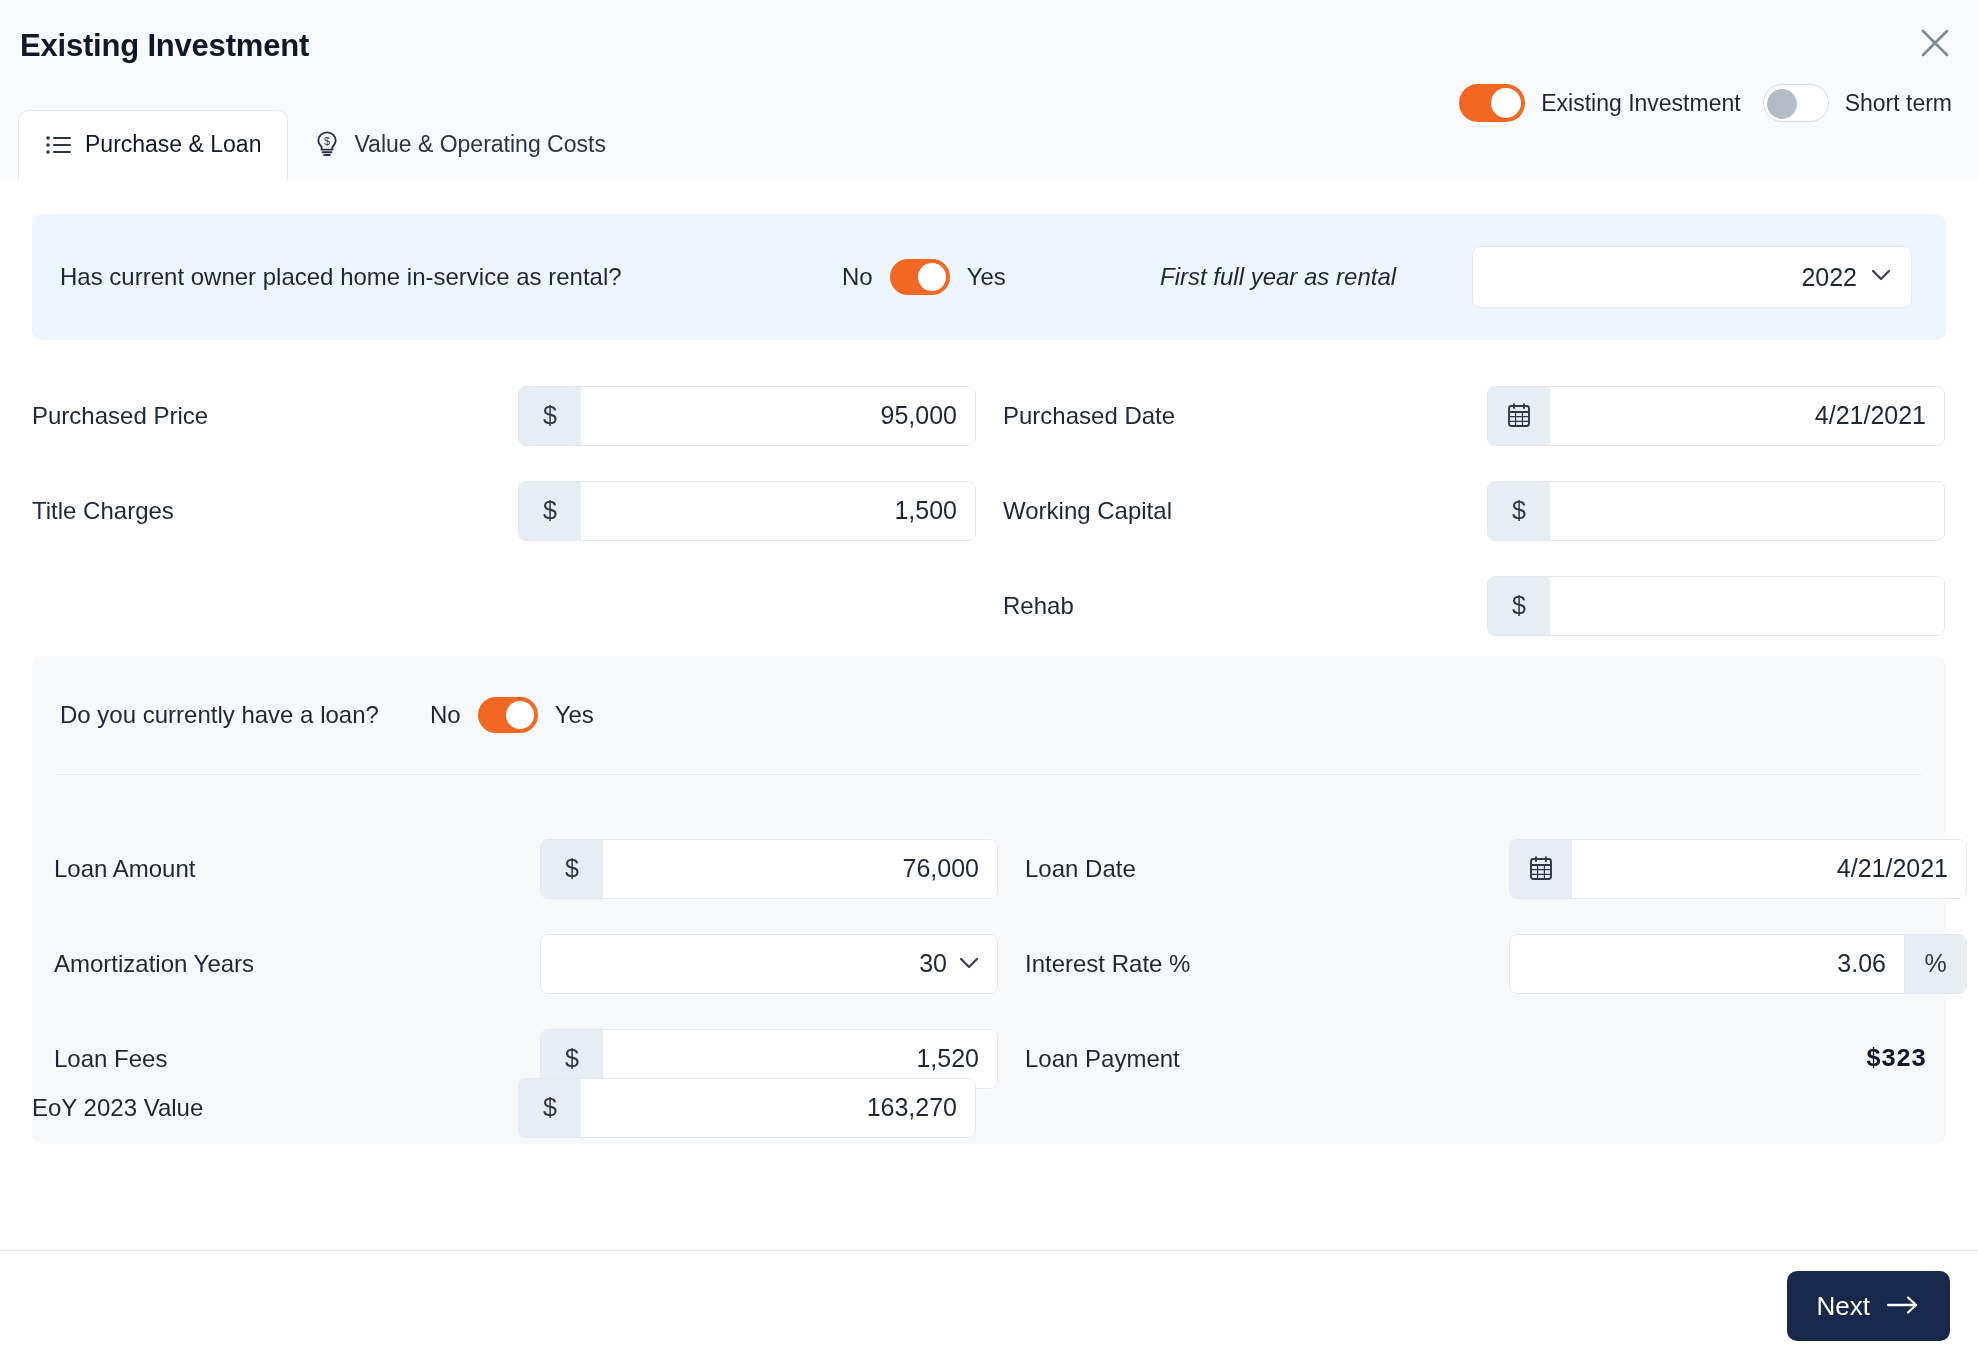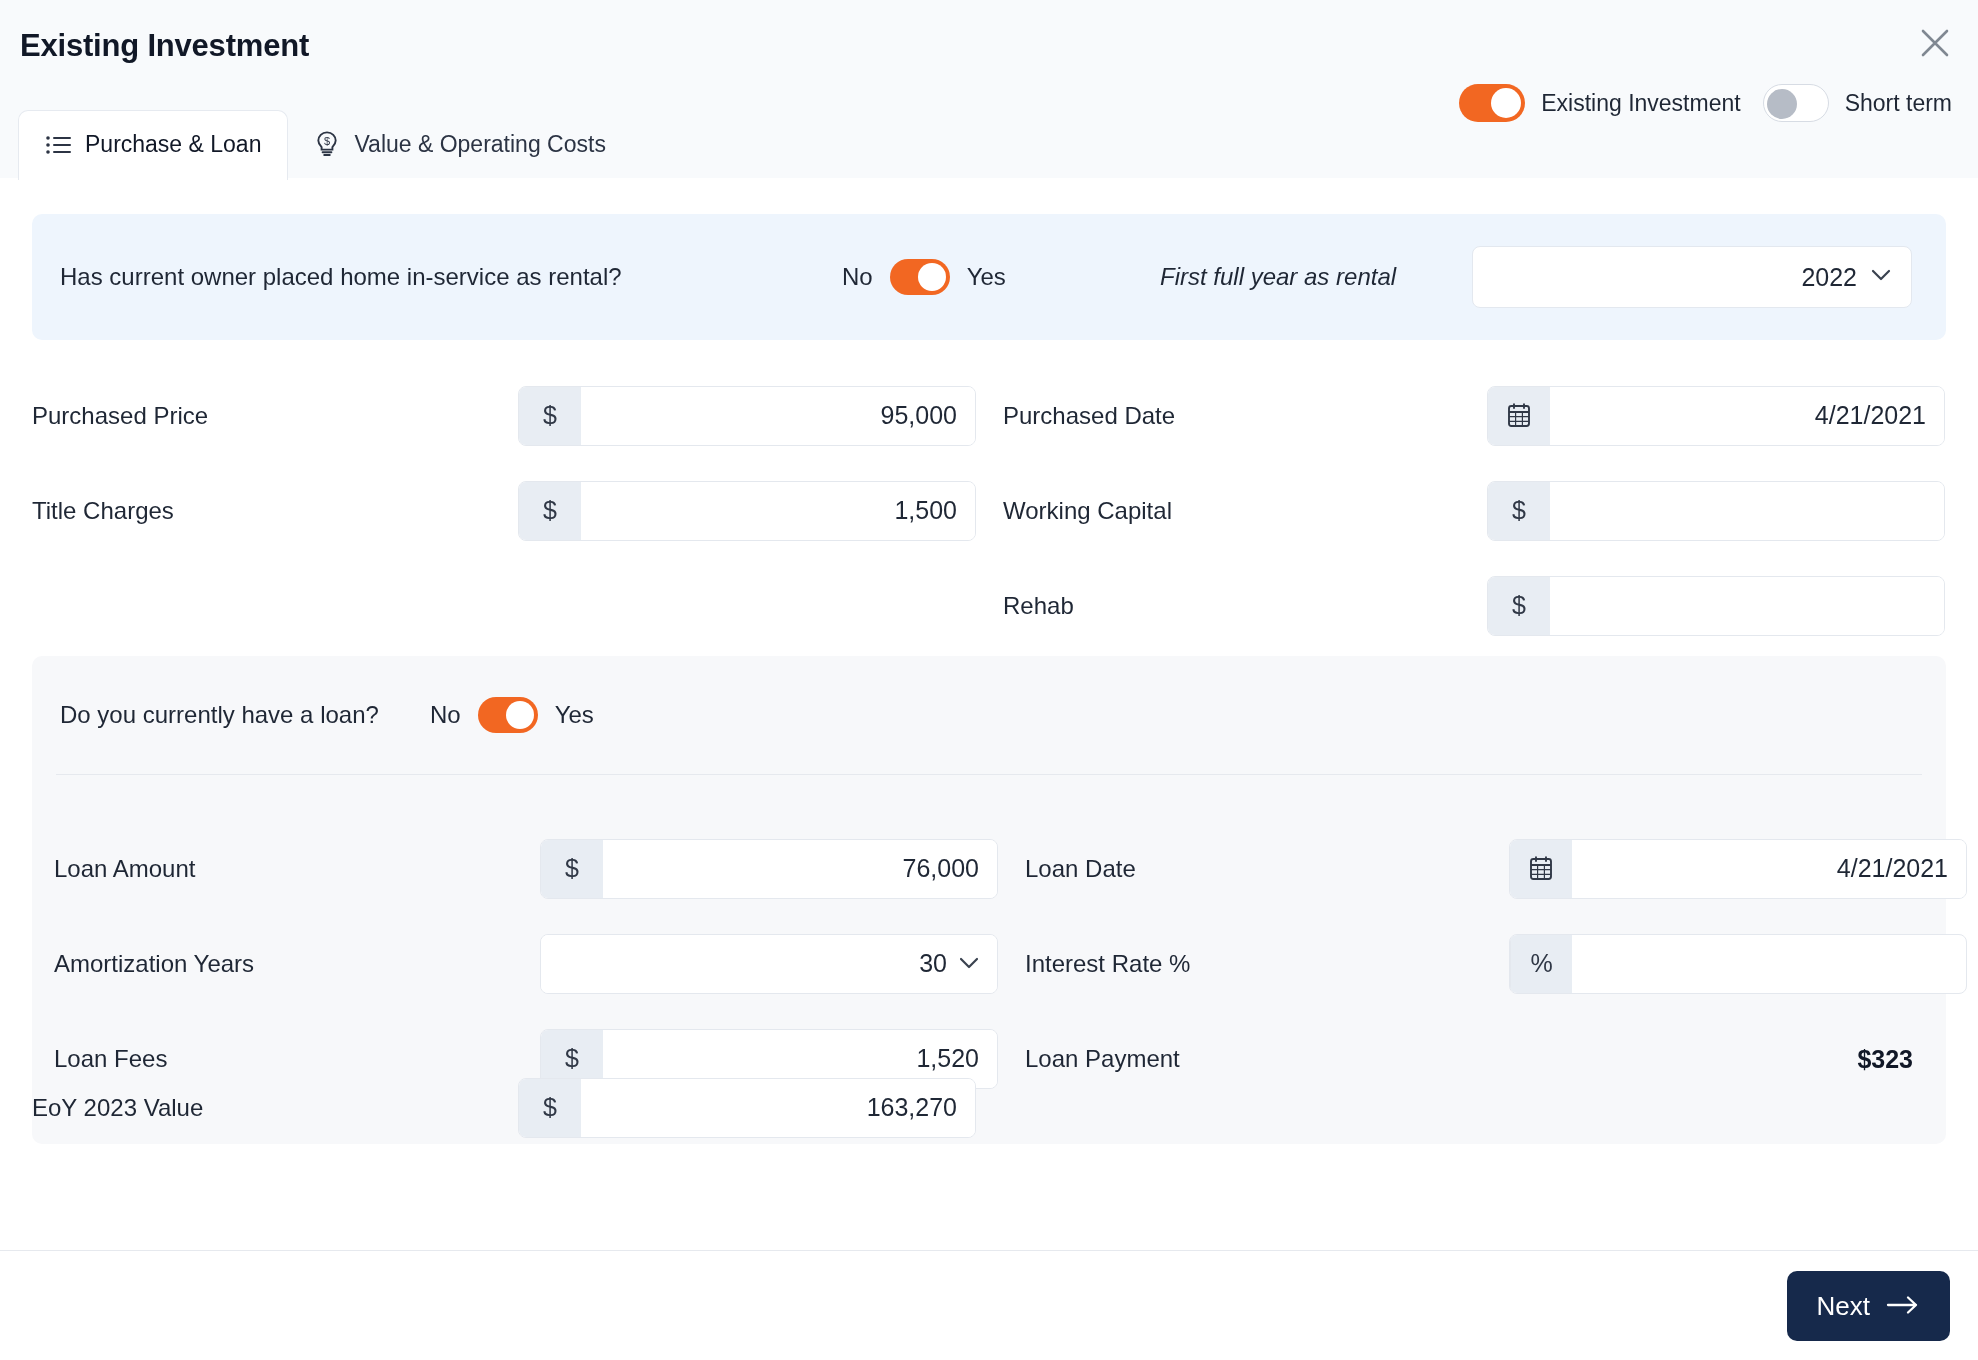--- a/index.html
+++ b/index.html
@@ -526,36 +526,37 @@
                 <svg width="20" height="13" viewBox="0 0 20 13">
                     <path d="M2 2 L10 10 L18 2" stroke="#3a424f" stroke-width="2.2" fill="none" stroke-linecap="round" stroke-linejoin="round"></path>
                   </svg>
               </span>
             </div>
           </div>
 
           <span class="flabel c2" style="left:993px;">Interest Rate %</span>
           <div class="fctrl c2" style="left:1477px;">
             <div class="ipt">
+              <span class="val">3.06</span>
               <span class="addon suffix">%</span>
             </div>
           </div>
         </div>
 
         <div class="frow">
           <span class="flabel c1" style="left:22px;">Loan Fees</span>
           <div class="fctrl c1" style="left:508px;">
             <div class="ipt">
               <span class="addon">$</span>
               <span class="val">1,520</span>
             </div>
           </div>
 
           <span class="flabel c2" style="left:993px;text-align:right;">Loan Payment</span>
-          <span class="plain-value" style="right:33px;">$323</span>
+          <span class="plain-value" style="right:20px;font-family:Liberation Mono, monospace;">$323</span>
         </div>
 
       </div>
     </div>
 
     <div class="fields" style="top:882px;">
       <div class="frow">
         <span class="flabel c1">EoY 2023 Value</span>
         <div class="fctrl c1">
           <div class="ipt">

